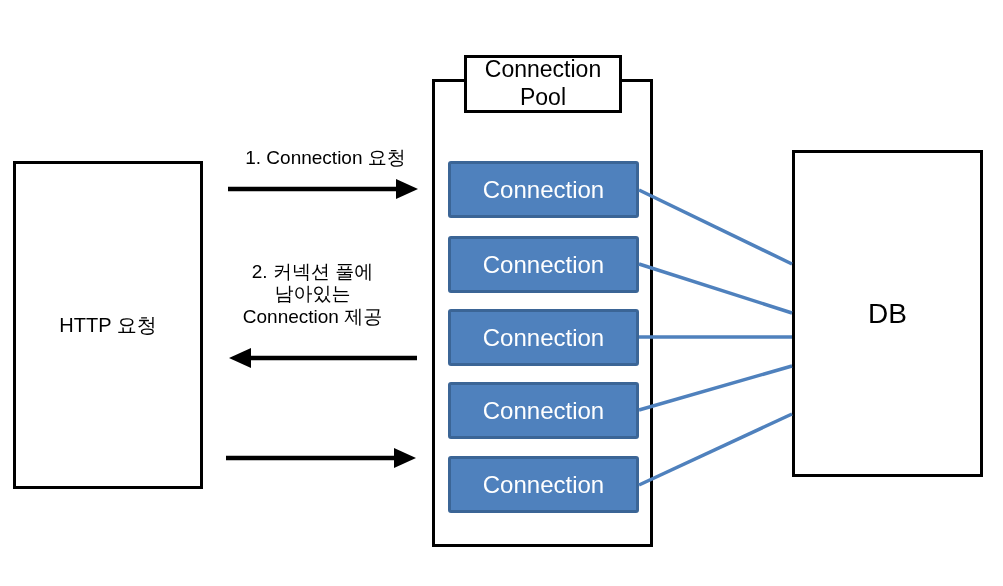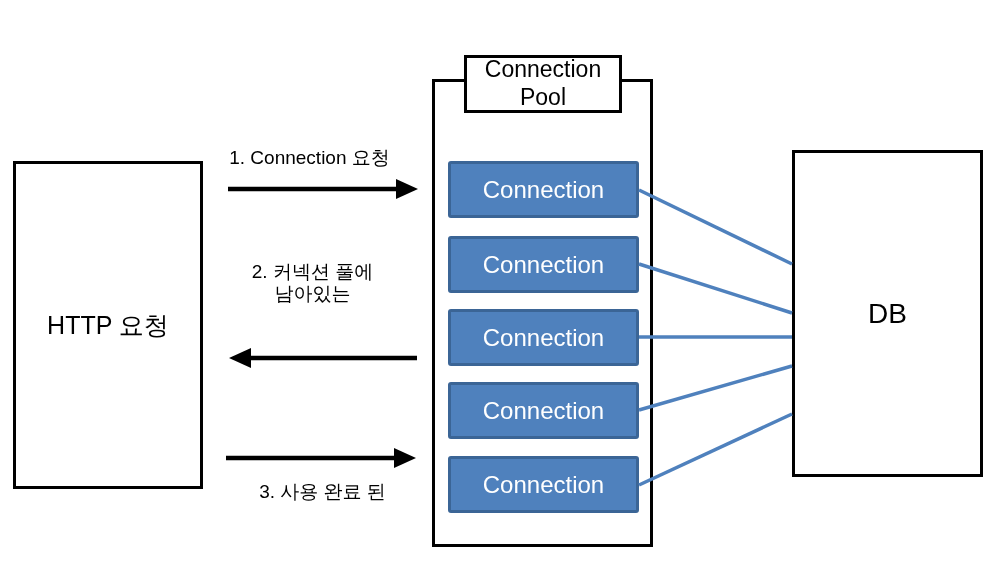--- a/index.html
+++ b/index.html
@@ -23,21 +23,21 @@
   .box{
     position:absolute;
     border:3px solid var(--outline);
     background:var(--bg);
     display:flex;
     align-items:center;
     justify-content:center;
     text-align:center;
     color:#000;
   }
-  .http-box{left:13px;top:161px;width:190px;height:328px;font-size:25px;}
+  .http-box{left:13px;top:161px;width:190px;height:328px;font-size:20px;}
   .db-box{left:792px;top:150px;width:191px;height:327px;font-size:28px;text-align:right;}
   .pool-outline{left:432px;top:79px;width:221px;height:468px;z-index:1;}
   .pool-label{
     left:464px;top:55px;width:158px;height:58px;
     font-size:23px;line-height:1.2;z-index:2;
   }
   .conn-box{
     position:absolute;
     left:448px;width:191px;height:57px;
     background:var(--conn-fill);
@@ -54,21 +54,21 @@
   .conn-4{top:382px;}
   .conn-5{top:456px;}
   .flow-label{
     position:absolute;
     text-align:center;
     font-size:19px;
     line-height:1.18;
     color:#000;
     z-index:4;
   }
-  .flow-label-1{left:212px;top:147px;width:195px;}
+  .flow-label-1{left:228px;top:147px;width:195px;}
   .flow-label-2{left:215px;top:261px;width:195px;}
   .flow-label-3{left:225px;top:481px;width:195px;}
   .overlay{
     position:absolute;left:0;top:0;width:1003px;height:586px;
     z-index:3;pointer-events:none;
   }
   .blue-line{stroke:var(--line-blue);stroke-width:3.5;fill:none;}
   .black-arrow-shaft{stroke:var(--outline);stroke-width:4.5;fill:none;}
   .black-arrow-head{fill:var(--outline);stroke:none;}
 </style>
@@ -109,23 +109,24 @@
   <div class="box db-box">
     <span>DB</span>
   </div>
 
   <div class="flow-label flow-label-1">
     <span>1. Connection 요청</span>
   </div>
   <div class="flow-label flow-label-2">
     <span>2. 커넥션 풀에</span><br>
     <span>남아있는</span><br>
+    <span>Connection 제공</span>
   </div>
   <div class="flow-label flow-label-3">
-    <span>3. 사용 완료 된</span><br>
+    <br>
   </div>
 
   <svg class="overlay" viewBox="0 0 1003 586" xmlns="http://www.w3.org/2000/svg">
 
     <line class="blue-line" x1="639" y1="190" x2="792" y2="264"></line>
     <line class="blue-line" x1="639" y1="264" x2="792" y2="313"></line>
     <line class="blue-line" x1="639" y1="337" x2="792" y2="337"></line>
     <line class="blue-line" x1="639" y1="410" x2="792" y2="366"></line>
     <line class="blue-line" x1="639" y1="485" x2="792" y2="414"></line>
 

